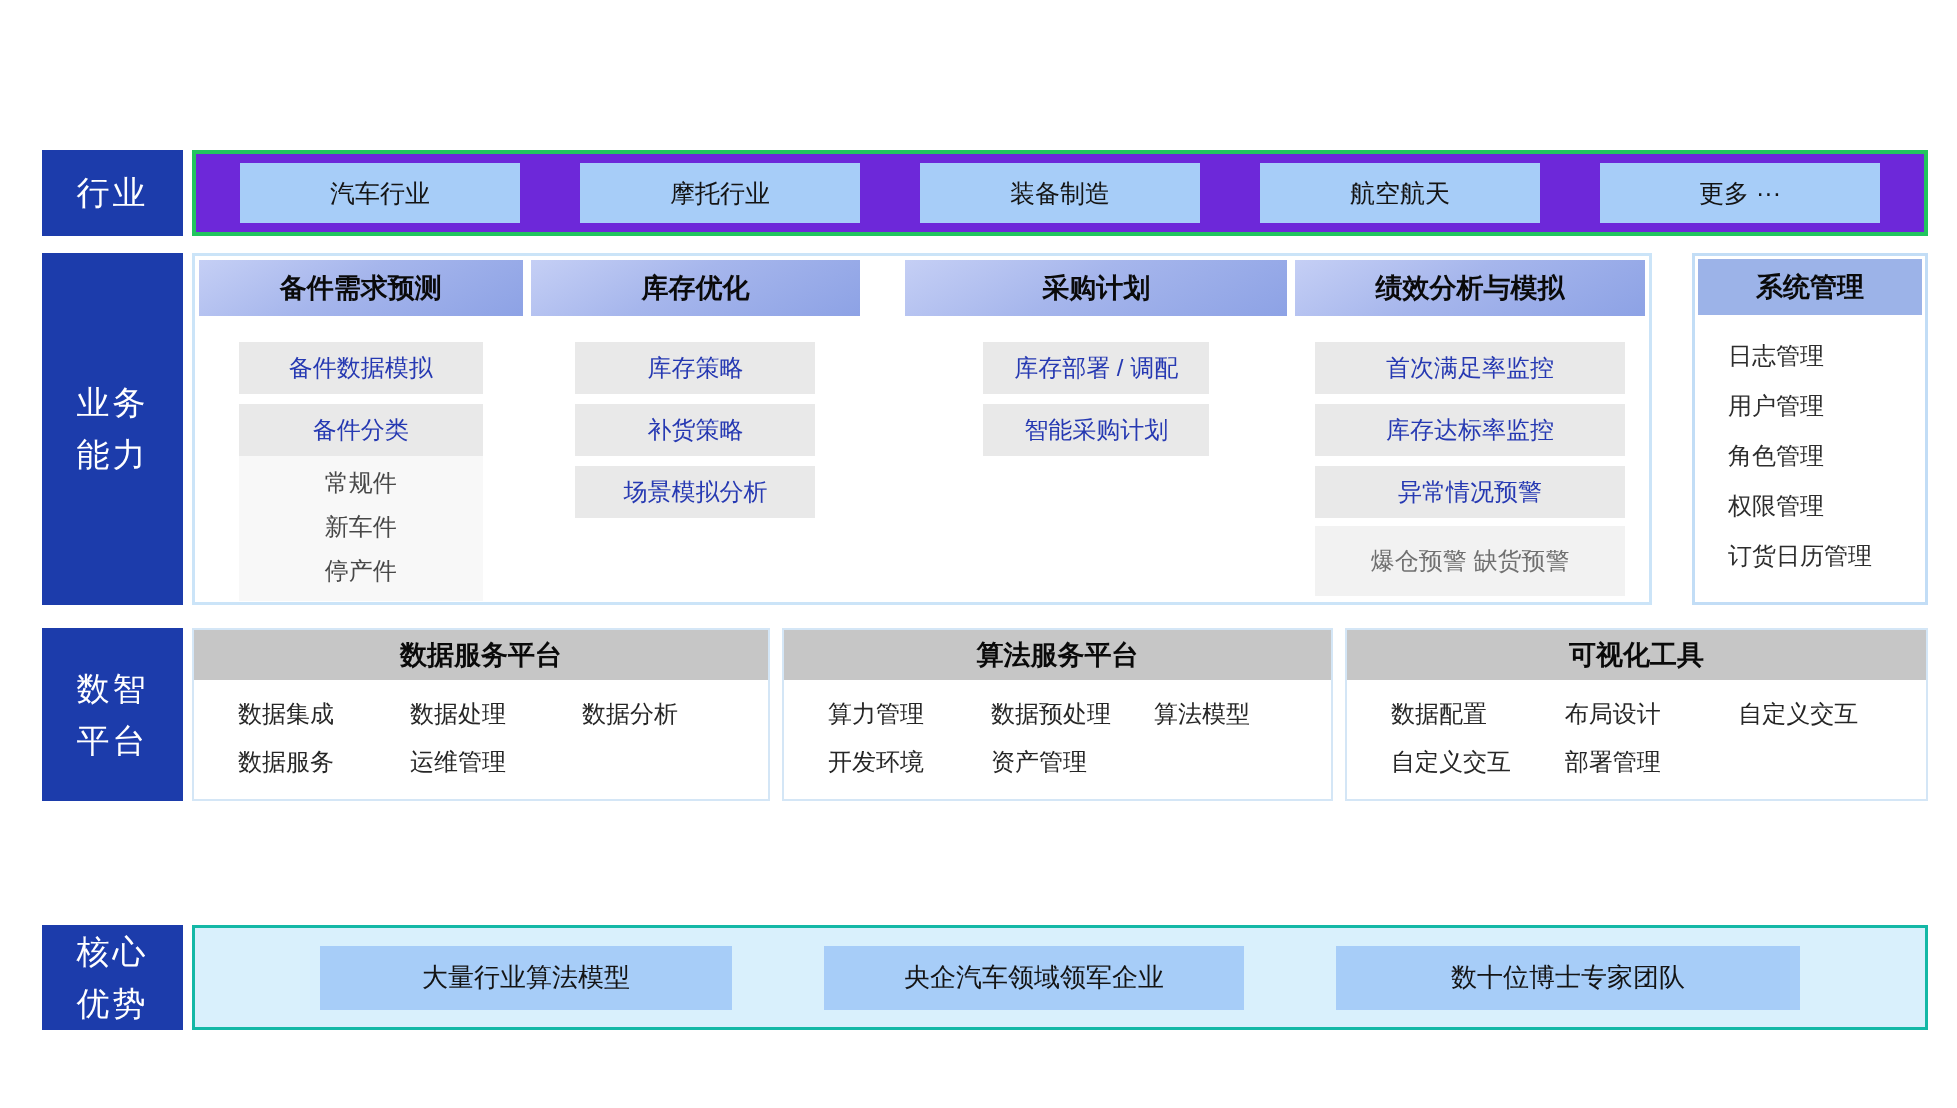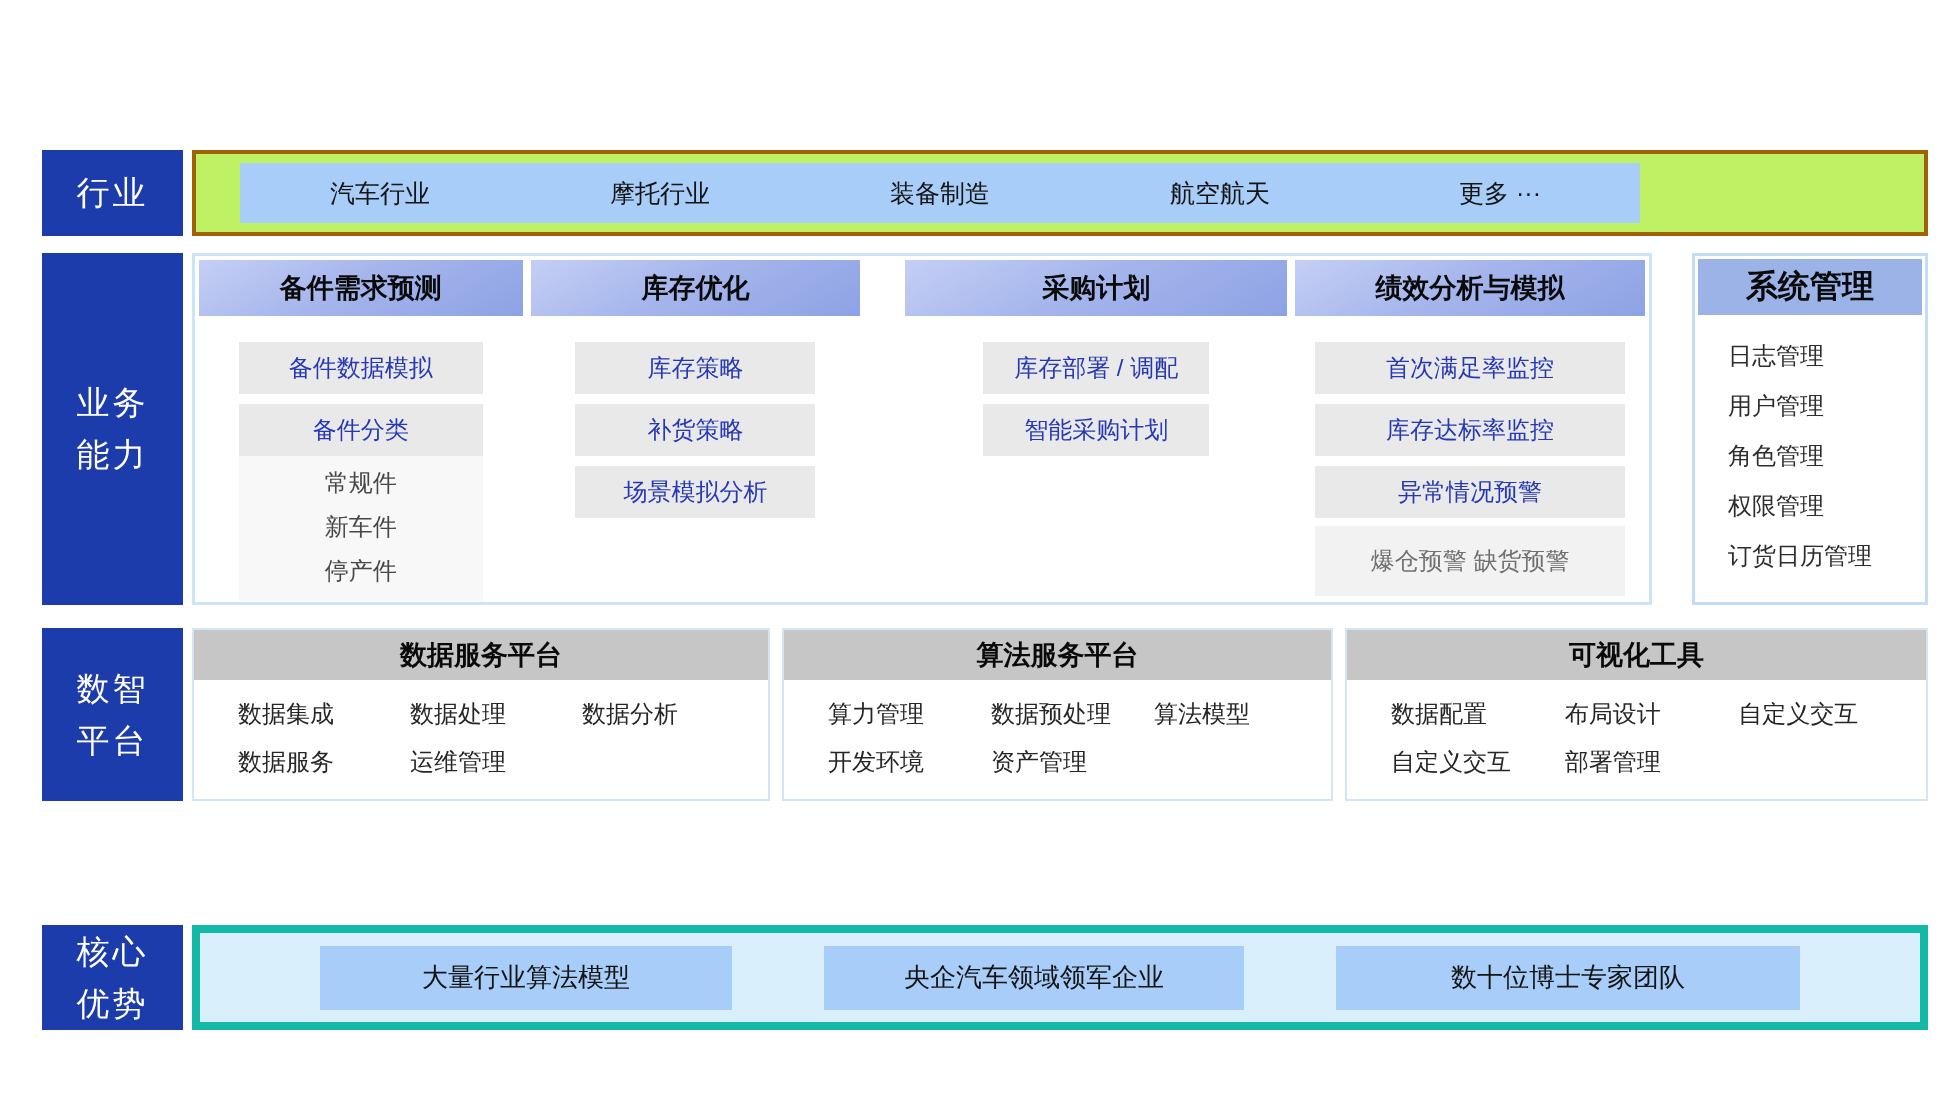--- a/index.html
+++ b/index.html
@@ -10,22 +10,22 @@
   }
   
   .side-label{
     position:absolute;left:42px;width:141px;background:#1c3cab;color:#ffffff;
     display:flex;flex-direction:column;align-items:center;justify-content:center;
     font-size:33px;font-weight:500;letter-spacing:3px;line-height:52px;
   }
   
   .industry-container{
     position:absolute;left:192px;top:150px;width:1736px;height:86px;
-    box-sizing:border-box;border:4px solid #a16207;background:#bef264;
-    display:flex;align-items:center;padding:0 44px;
+    box-sizing:border-box;border:4px solid #22c55e;background:#6d28d9;
+    display:flex;align-items:center;justify-content:space-between;padding:0 44px;
   }
   .chip-blue{
     width:280px;height:60px;background:#a7cdf8;color:#141414;font-size:25px;
     display:flex;align-items:center;justify-content:center;flex:none;
   }
   
   .business-wrap{position:absolute;left:192px;top:253px;width:1736px;height:352px;}
   .biz-container{
     position:absolute;left:0;top:0;width:1460px;height:352px;box-sizing:border-box;
     border:3px solid #cbe4f8;background:#ffffff;padding:4px;
@@ -50,21 +50,21 @@
     width:244px;background:#f8f8f8;color:#474747;font-size:24px;text-align:center;
     padding:5px 0 8px 0;flex:none;
   }
   .subpanel div{line-height:44px;}
   .item-muted{height:70px;background:#f2f2f2;color:#707070;margin-top:8px;}
   .system-panel{
     position:absolute;right:0;top:0;width:236px;height:352px;box-sizing:border-box;
     border:3px solid #c2ddf6;background:#ffffff;padding:3px;
   }
   .system-header{
-    height:56px;background:#9cb3e8;color:#0a0a0a;font-size:32px;font-weight:bold;
+    height:56px;background:#9cb3e8;color:#0a0a0a;font-size:27px;font-weight:bold;
     display:flex;align-items:center;justify-content:center;
   }
   .system-items{margin:16px 0 0 30px;font-size:24px;color:#2d2d2d;line-height:50px;}
   
   .platform-wrap{position:absolute;left:192px;top:628px;width:1736px;height:173px;display:flex;gap:12px;}
   .platform-panel{
     box-sizing:border-box;border:2px solid #d4e6f6;background:#ffffff;
     display:flex;flex-direction:column;flex:none;
   }
   .pw1{width:578px;}.pw2{width:551px;}.pw3{width:583px;}
@@ -72,21 +72,21 @@
     height:50px;background:#c6c6c6;color:#0a0a0a;font-size:27px;font-weight:bold;
     display:flex;align-items:center;justify-content:center;flex:none;
   }
   .platform-items{
     display:grid;grid-template-columns:1fr 1fr 1fr;row-gap:16px;
     padding:18px 14px 0 44px;font-size:24px;color:#262626;text-align:left;
   }
   
   .adv-container{
     position:absolute;left:192px;top:925px;width:1736px;height:105px;
-    box-sizing:border-box;border:8px solid #14b8a6;background:#d9f0fc;
+    box-sizing:border-box;border:3px solid #14b8a6;background:#d9f0fc;
     display:flex;align-items:center;justify-content:center;gap:92px;
   }
   .adv-chip{
     height:64px;background:#a7cdf8;color:#141414;font-size:26px;
     display:flex;align-items:center;justify-content:center;flex:none;
   }
   .aw1{width:412px;}.aw2{width:420px;}.aw3{width:464px;}
 </style>
 </head>
 <body>

